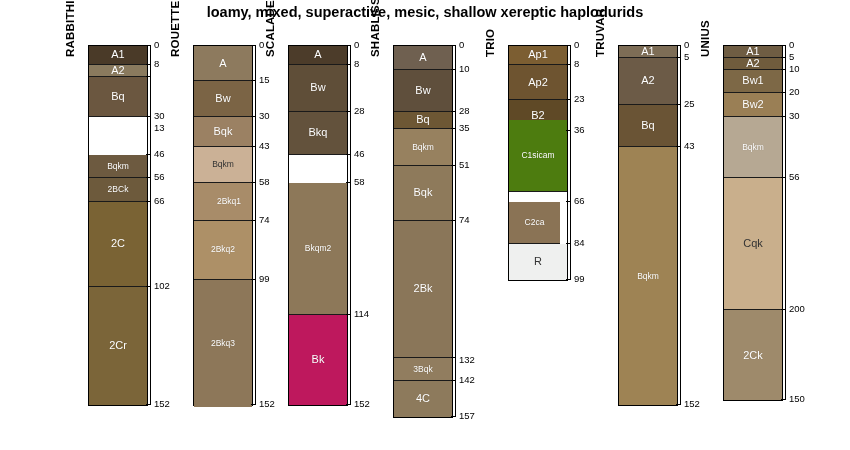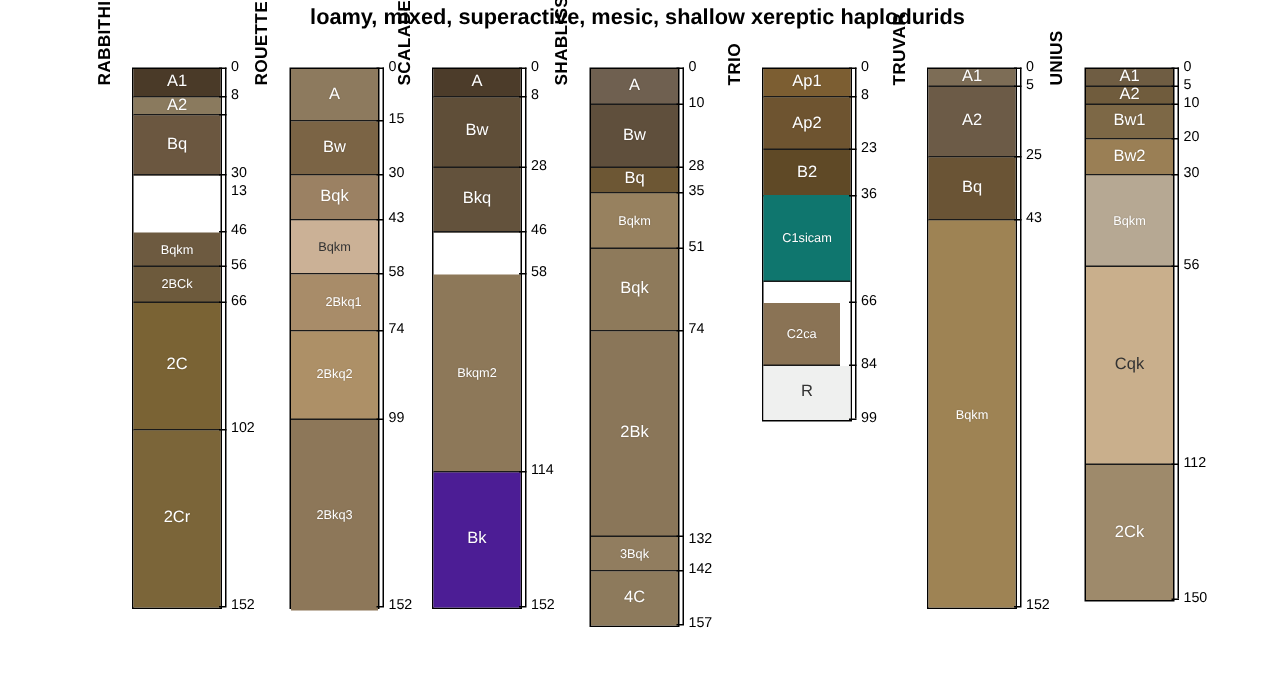--- a/index.html
+++ b/index.html
@@ -201,21 +201,21 @@
         </div>
         <div class="horizon" style="top: 18.88px; height: 47.2px; width: 58px; background: rgb(95, 78, 56);">
           <span class="horizon-label">Bw</span>
         </div>
         <div class="horizon" style="top: 66.08px; height: 42.48px; width: 58px; background: rgb(99, 82, 60);">
           <span class="horizon-label">Bkq</span>
         </div>
         <div class="horizon" style="top: 136.88px; height: 132.16px; width: 58px; background: rgb(141, 120, 89);">
           <span class="horizon-label small">Bkqm2</span>
         </div>
-        <div class="horizon" style="top: 269.04px; height: 89.68px; width: 58px; background: #4c1d95; border-bottom: none;">
+        <div class="horizon" style="top: 269.04px; height: 89.68px; width: 58px; background: #be185d; border-bottom: none;">
           <span class="horizon-label">Bk</span>
         </div>
       </div>
       <div class="axis-line" style="left: 350px; top: 45px; height: 358.72px;"></div>
       <div class="tick" style="left: 346px; top: 45px;"></div>
       <div class="tick-label" style="left: 354px; top: 40px;">0</div>
       <div class="tick" style="left: 346px; top: 63.88px;"></div>
       <div class="tick-label" style="left: 354px; top: 58.88px;">8</div>
       <div class="tick" style="left: 346px; top: 111.08px;"></div>
       <div class="tick-label" style="left: 354px; top: 106.08px;">28</div>
@@ -281,21 +281,21 @@
       <div class="column" style="left: 508px; top: 45px; width: 58px; height: 233.64px;">
         <div class="horizon" style="top: 0px; height: 18.88px; width: 58px; background: rgb(124, 94, 50);">
           <span class="horizon-label">Ap1</span>
         </div>
         <div class="horizon" style="top: 18.88px; height: 35.4px; width: 58px; background: rgb(110, 84, 48);">
           <span class="horizon-label">Ap2</span>
         </div>
         <div class="horizon" style="top: 54.28px; height: 30.68px; width: 58px; background: rgb(95, 73, 38);">
           <span class="horizon-label">B2</span>
         </div>
-        <div class="horizon" style="top: 84px; height: 58px; width: 58px; background: #0f766e;">
+        <div class="horizon" style="top: 74px; height: 72px; width: 58px; background: #4d7c0f;">
           <span class="horizon-label small">C1sicam</span>
         </div>
         <div class="horizon" style="top: 155.76px; height: 42.48px; width: 51px; background: rgb(138, 115, 85);">
           <span class="horizon-label small">C2ca</span>
         </div>
         <div class="horizon" style="top: 198.24px; height: 35.4px; width: 58px; background: rgb(239, 240, 239); border-bottom: none;">
           <span class="horizon-label dark">R</span>
         </div>
       </div>
       <div class="axis-line" style="left: 570px; top: 45px; height: 233.64px;"></div>
@@ -374,17 +374,17 @@
       <div class="tick-label" style="left: 789px; top: 51.8px;">5</div>
       <div class="tick" style="left: 781px; top: 68.6px;"></div>
       <div class="tick-label" style="left: 789px; top: 63.6px;">10</div>
       <div class="tick" style="left: 781px; top: 92.2px;"></div>
       <div class="tick-label" style="left: 789px; top: 87.2px;">20</div>
       <div class="tick" style="left: 781px; top: 115.8px;"></div>
       <div class="tick-label" style="left: 789px; top: 110.8px;">30</div>
       <div class="tick" style="left: 781px; top: 177.16px;"></div>
       <div class="tick-label" style="left: 789px; top: 172.16px;">56</div>
       <div class="tick" style="left: 781px; top: 309.32px;"></div>
-      <div class="tick-label" style="left: 789px; top: 304.32px;">112</div>
+      <div class="tick-label" style="left: 789px; top: 304.32px;">200</div>
       <div class="tick" style="left: 781px; top: 399px;"></div>
       <div class="tick-label" style="left: 789px; top: 394px;">150</div>
     </div>
   </div>
 
 </body></html>

